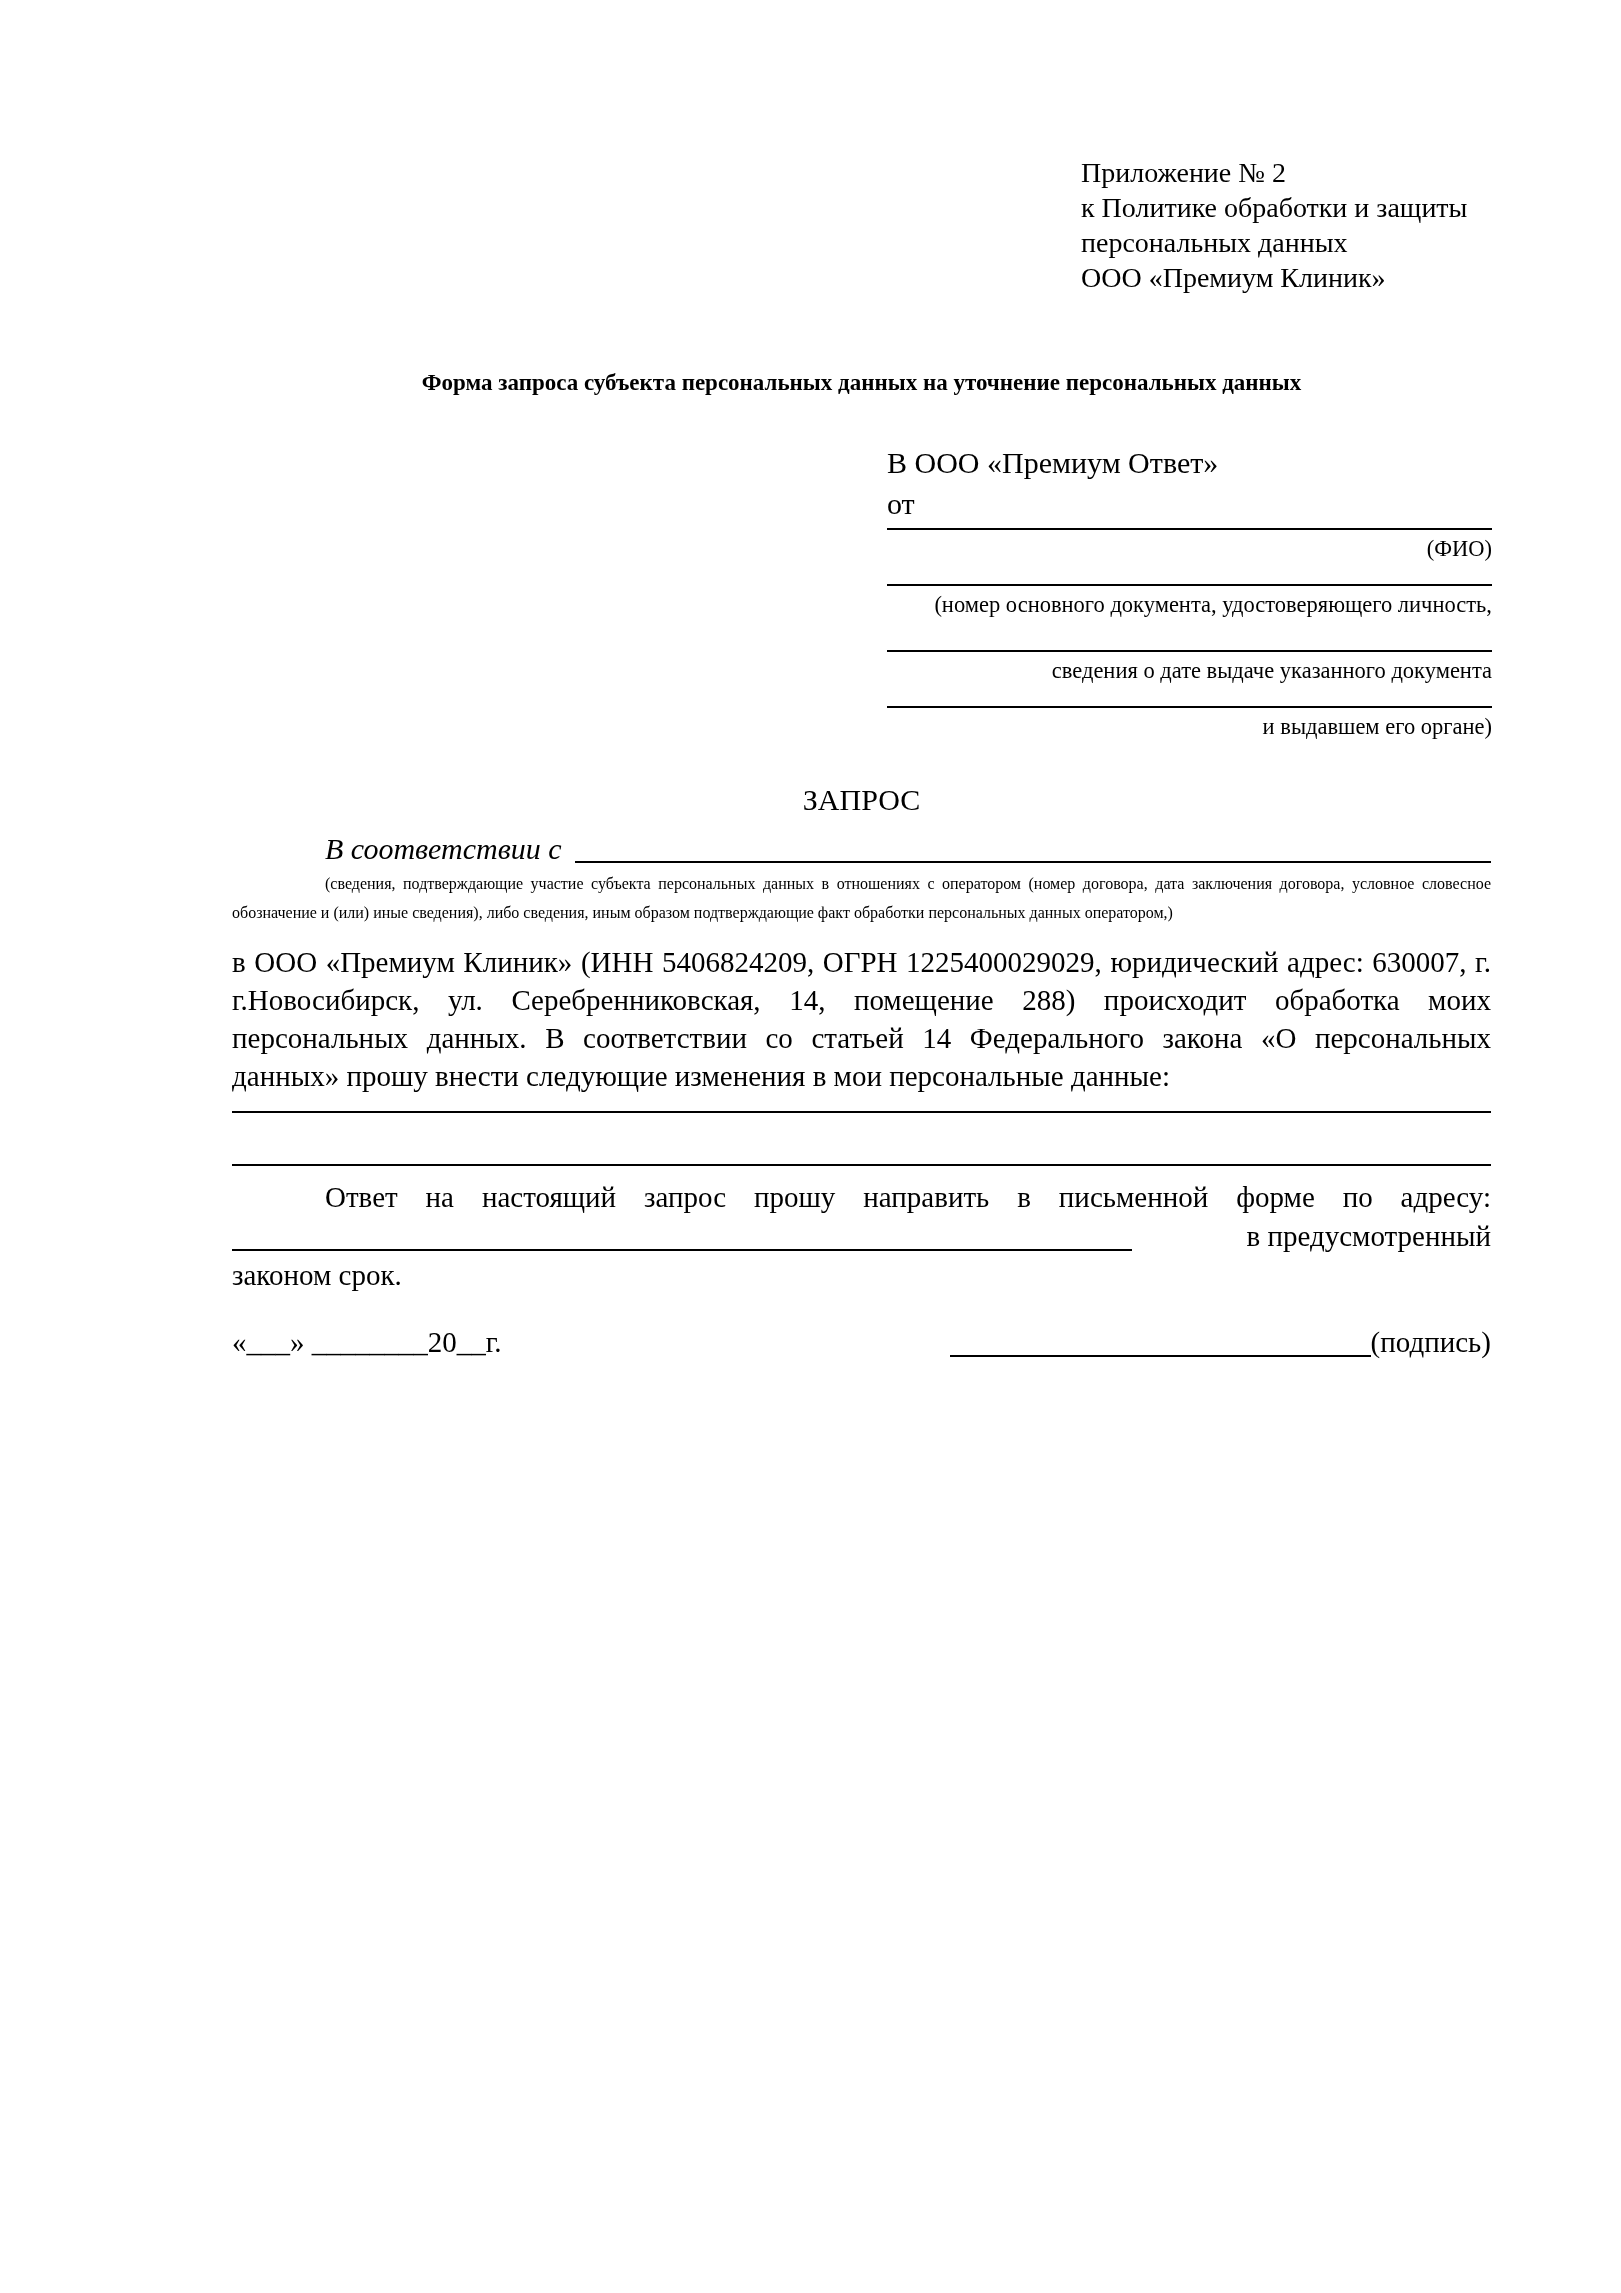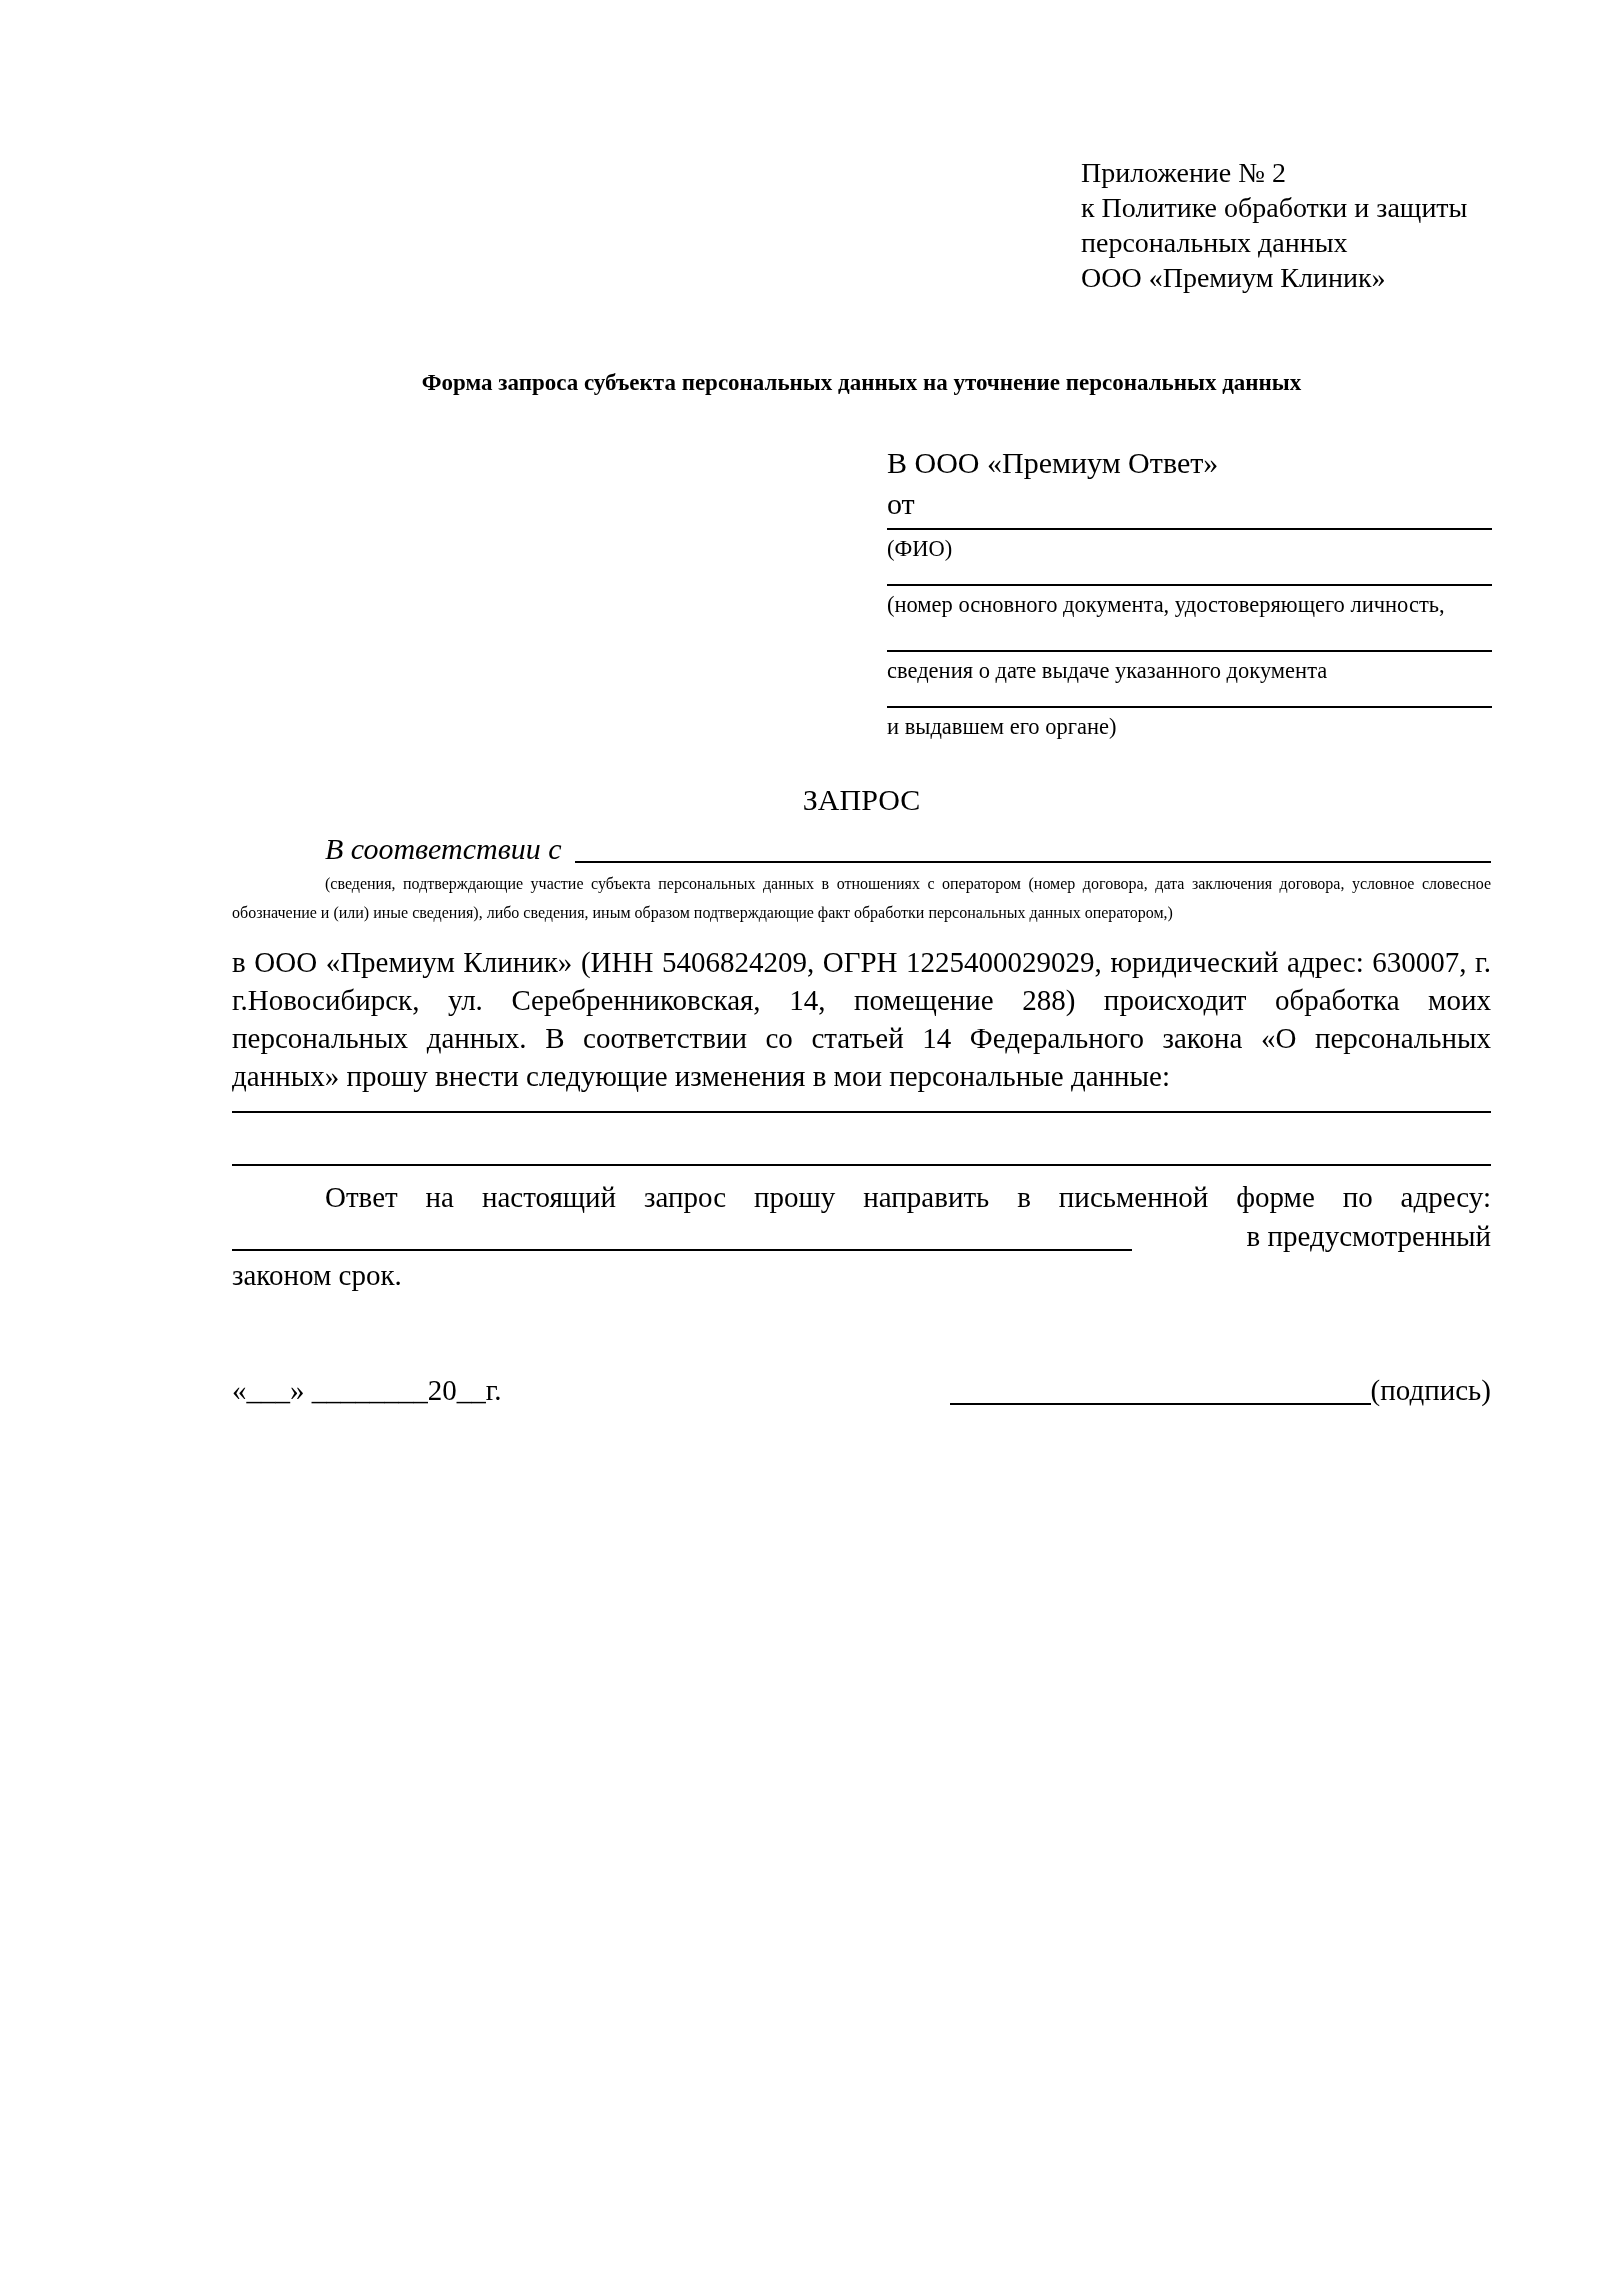--- a/index.html
+++ b/index.html
@@ -56,21 +56,21 @@
     border-bottom: 2.9px solid #000;
   }
   .addr-line-1 { margin-top: 3.9px; }
   .addr-line-2 { margin-top: 21.6px; }
   .addr-line-3 { margin-top: 32px; }
   .addr-line-4 { margin-top: 21.6px; }
   .addr-caption {
     font-size: 22.5px;
     line-height: 27.4px;
     padding-top: 4.9px;
-    text-align: left;
+    text-align: right;
   }
 
   
   .zapros-heading {
     margin-top: 39px;
     text-align: center;
     font-size: 30px;
     line-height: 41px;
   }
   .accordance {
@@ -144,21 +144,21 @@
     font-size: 29px;
     line-height: 41px;
   }
   .date-line { white-space: nowrap; text-align: center; }
   .sig-fill {
     margin-left: auto;
     width: 421px;
     border-bottom: 2.9px solid #000;
     margin-bottom: 5.9px;
   }
-  .sig-caption { white-space: nowrap; margin-top: 48px; }
+  .sig-caption { white-space: nowrap; }
 </style>
 </head>
 <body>
 
 <div class="page">
   <div class="content">
 
     <div class="appendix">
       <div>Приложение № 2</div>
       <div>к Политике обработки и защиты</div>

